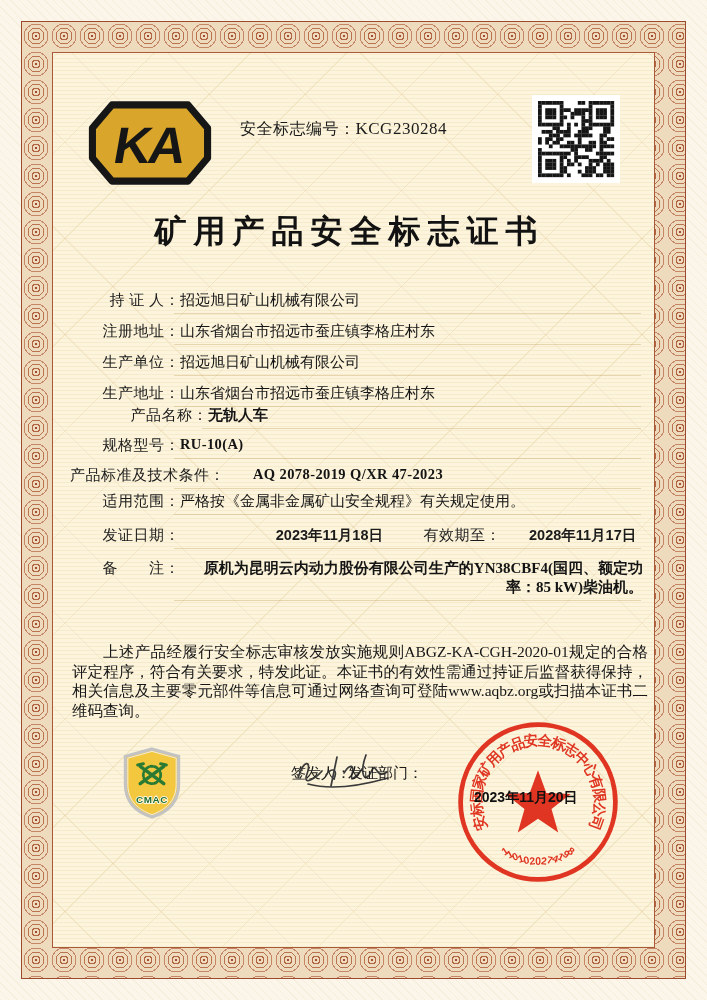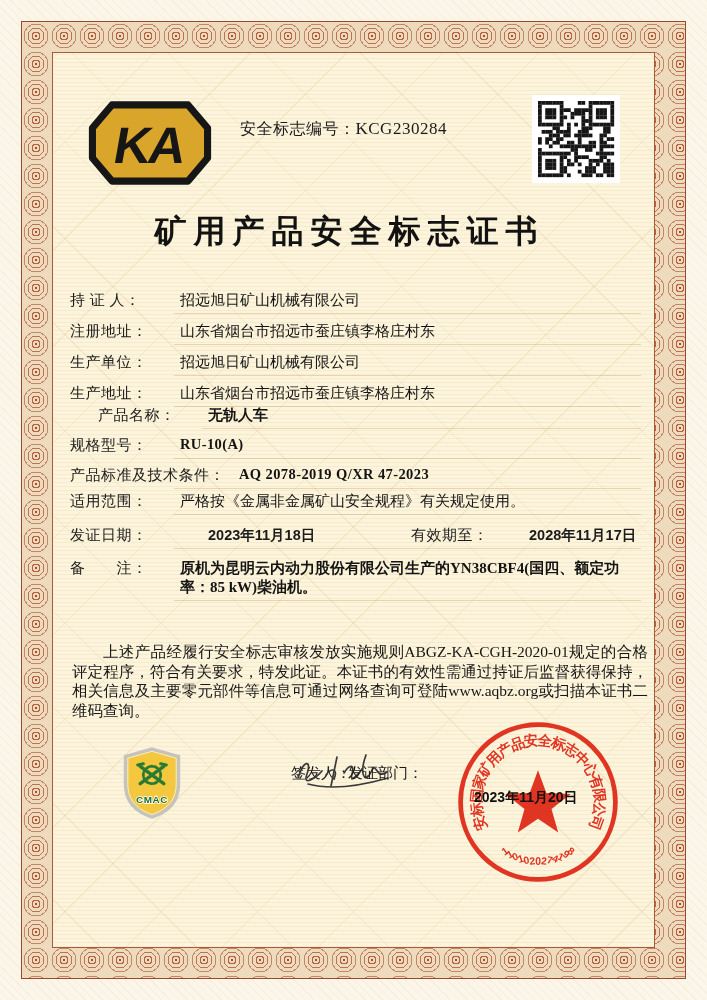--- a/index.html
+++ b/index.html
@@ -20,25 +20,25 @@
   .paper{position:absolute;inset:52px;background:#fcf4dc;border:1px solid #a85a38;
         background-image:
           repeating-linear-gradient(0deg, rgba(228,207,150,.25) 0 1px, transparent 1px 4px),
           repeating-linear-gradient(45deg, transparent 0 33px, rgba(210,182,118,.20) 33px 34px, transparent 34px 68px),
           repeating-linear-gradient(-45deg, transparent 0 33px, rgba(210,182,118,.20) 33px 34px, transparent 34px 68px);}
   .abs{position:absolute;}
   .certno{left:240px;top:119px;font-size:16px;color:#1b1b1b;letter-spacing:.5px;}
   .certno .num{font-family:"Liberation Serif",serif;font-size:17px;}
   .title{left:0;right:8px;top:210px;text-align:center;font-size:32px;font-weight:bold;
          letter-spacing:7px;color:#121212;}
-  .frow{left:70px;right:64px;display:flex;align-items:flex-start;font-size:15px;color:#1b1b1b;}
+  .frow{left:70px;right:64px;display:flex;align-items:flex-start;font-size:15px;color:#1b1b1b;text-align:right;}
   .frow::after{content:"";position:absolute;left:104px;right:2px;bottom:-4px;
          border-bottom:1px solid rgba(172,134,62,.28);}
   .lab{flex:none;width:110px;letter-spacing:.5px;}
-  .lab.auto{width:auto;}
+  .lab.auto{width:auto;margin-right:14px;}
   .val{color:#141414;}
   .val.kai{font-family:"Liberation Serif",serif;}
   .val.b{font-weight:bold;}
   .val.num{font-family:Liberation Serif, serif;font-weight:600;font-size:14.5px;letter-spacing:.4px;}
   .dval{font-family:"Liberation Sans",sans-serif;font-weight:600;font-size:14.5px;flex:none;}
   .d1{width:175px;}
   .lab2{flex:none;width:90px;letter-spacing:.5px;}
   .remark-val{width:476px;font-weight:bold;line-height:19px;}
   .statement{left:68px;width:576px;top:638px;font-size:15.5px;font-weight:normal;color:#161616;
          line-height:19.5px;text-align:justify;text-indent:2em;margin:4px;}

